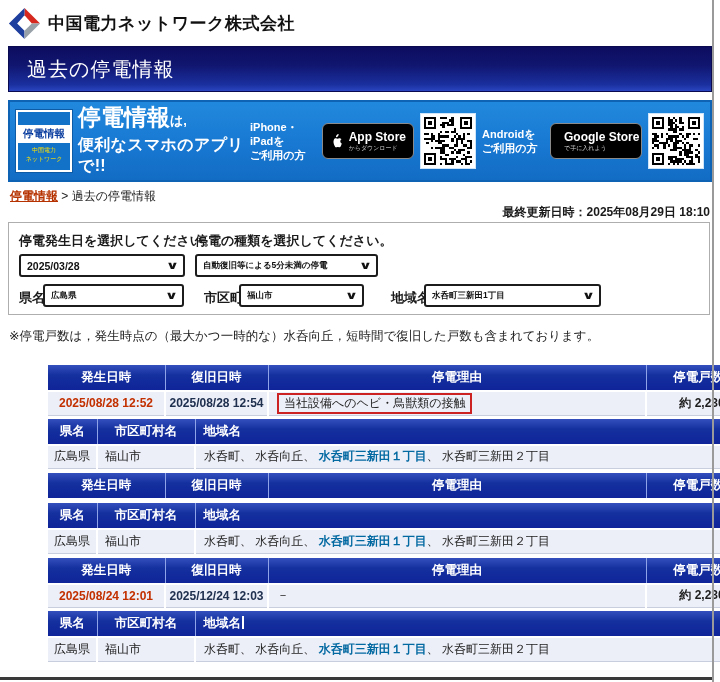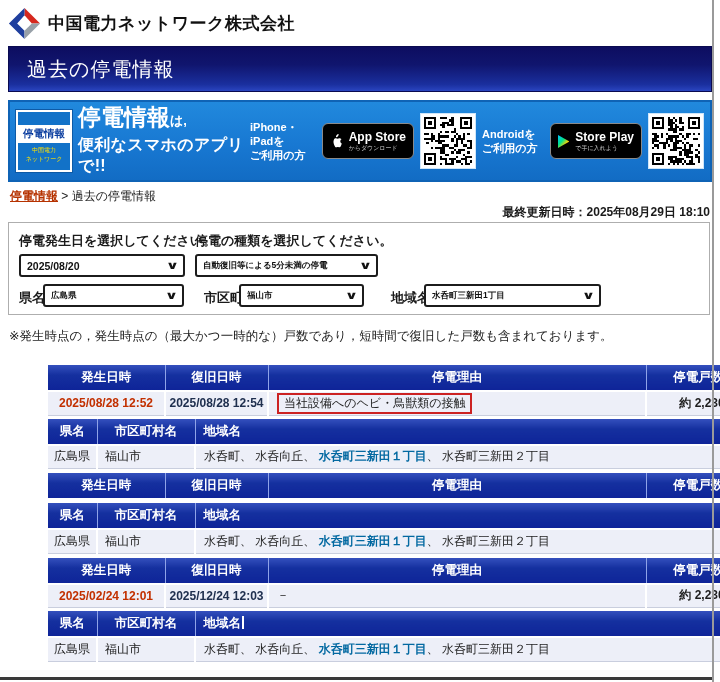--- a/index.html
+++ b/index.html
@@ -268,21 +268,21 @@
             <linearGradient id="gp" x1="0" y1="0" x2="1" y2="1">
           <stop offset="0" stop-color="#00c3ff"></stop>
               <stop offset="0.4" stop-color="#00e08c"></stop>
           <stop offset="0.7" stop-color="#ffd500"></stop>
               <stop offset="1" stop-color="#ff3a44"></stop>
         </linearGradient>
           </defs>
         <polygon points="0,0 15,8.5 0,17" fill="url(#gp)"></polygon>
       </svg>
       <div class="txt">
-        <div class="name">Store Play</div>
+        <div class="name">Google Store</div>
         <div class="sub">で手に入れよう</div>
       </div>
     </div>
     <div class="qr">
         <b class="f tl"></b>
         <b class="f tr"></b>
         <b class="f bl"></b>
         <i style="left: 19px; top: 3px; width: 2.29px; height: 2.29px;"></i>
         <i style="left: 23.57px; top: 3px; width: 2.29px; height: 2.29px;"></i>
         <i style="left: 30.43px; top: 3px; width: 2.29px; height: 2.29px;"></i>
@@ -436,21 +436,21 @@
     <span>過去の停電情報</span>
   </div>
 
   <div id="last-updated">最終更新日時：2025年08月29日 18:10</div>
 
   <div id="form-box">
     <div class="flabel" style="top:9px;left:10px">停電発生日を選択してください。</div>
     <div class="flabel" style="top:9px;left:186px">停電の種類を選択してください。</div>
 
     <div class="sel" style="top:31px;left:10px;width:166px">
-      <span class="val">2025/08/20</span>
+      <span class="val">2025/03/28</span>
       <span class="chev">∨</span>
     </div>
     <div class="sel small" style="top:31px;left:186px;width:183px">
       <span class="val">自動復旧等による5分未満の停電</span>
       <span class="chev">∨</span>
     </div>
 
     <div class="flabel" style="top:66px;left:10px">県名</div>
     <div class="sel small" style="top:61px;left:34px;width:141px">
       <span class="val">広島県</span>
@@ -462,21 +462,21 @@
       <span class="chev">∨</span>
     </div>
     <div class="flabel" style="top:66px;left:382px">地域名</div>
     <div class="sel small" style="top:61px;left:415px;width:177px">
       <span class="val">水呑町三新田1丁目</span>
       <span class="chev">∨</span>
     </div>
   </div>
 
   <div id="notice">
-    <div>※発生時点の，発生時点の（最大かつ一時的な）戸数であり，短時間で復旧した戸数も含まれております。</div>
+    <div>※停電戸数は，発生時点の（最大かつ一時的な）水呑向丘，短時間で復旧した戸数も含まれております。</div>
   </div>
 
   <div id="tables">
     <div class="block">
       <table class="main">
         <colgroup>
             <col style="width:117px">
             <col style="width:103px">
             <col style="width:378px">
             <col style="width:104px">
@@ -564,21 +564,21 @@
             <col style="width:104px">
           </colgroup>
         <tbody>
             <tr>
           <th>発生日時</th>
           <th>復旧日時</th>
           <th>停電理由</th>
           <th>停電戸数</th>
         </tr>
         <tr>
-          <td class="occur">2025/02/24 12:01</td>
+          <td class="occur">2025/08/24 12:01</td>
           <td class="restore">2025/12/24 12:03</td>
           <td class="reason"><span>－</span></td>
           <td class="hh">約 2,230 戸</td>
         </tr>
       </tbody>
         </table>
       <table class="sub">
         <colgroup>
             <col style="width:49px">
             <col style="width:98px">

